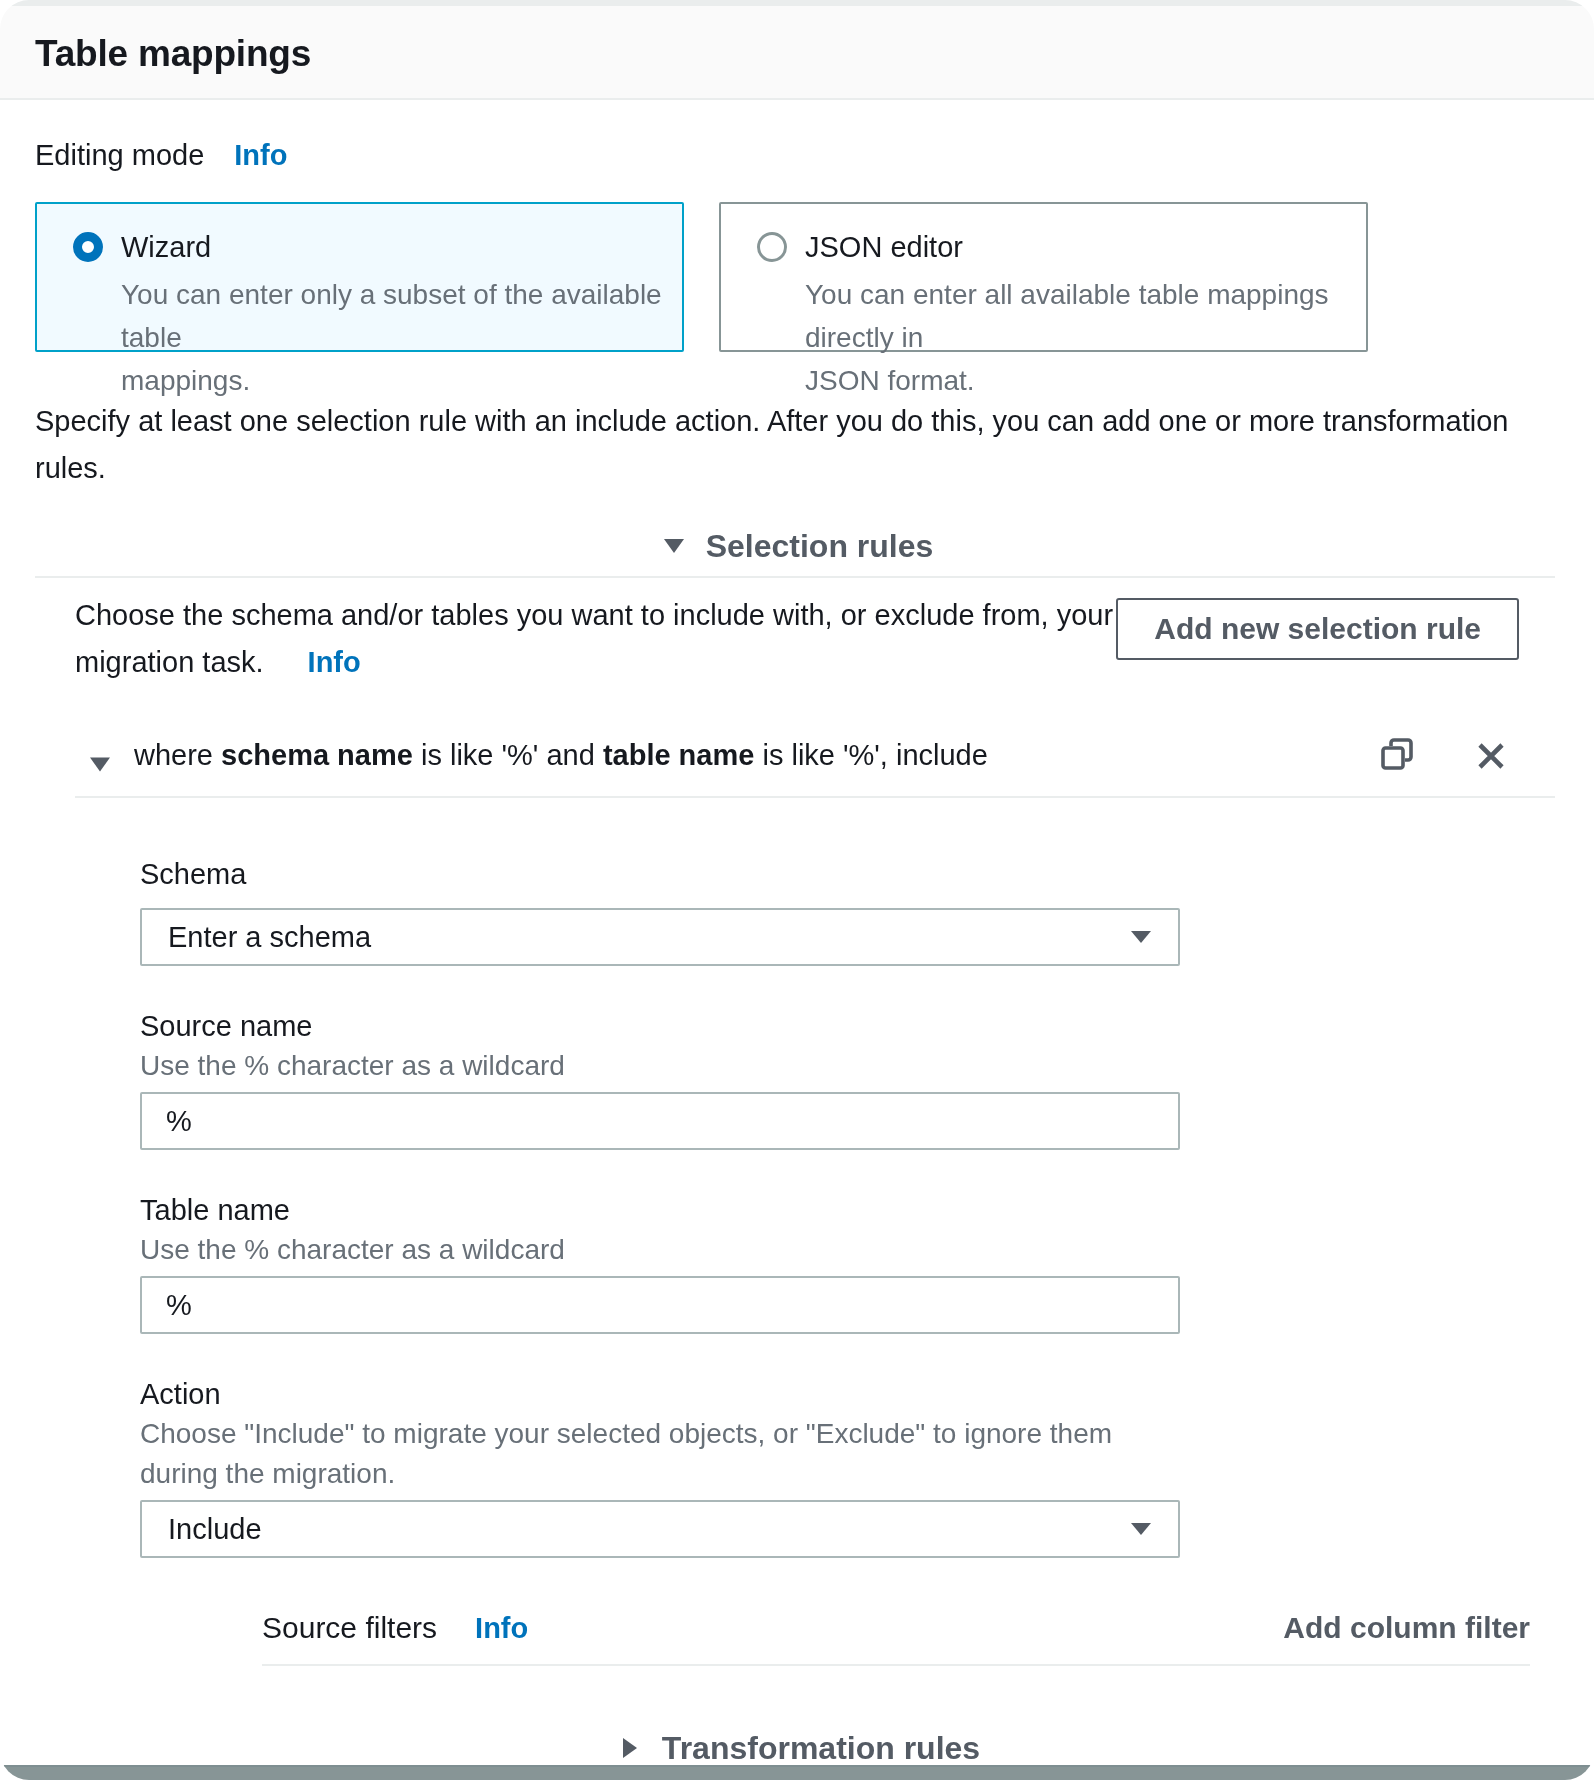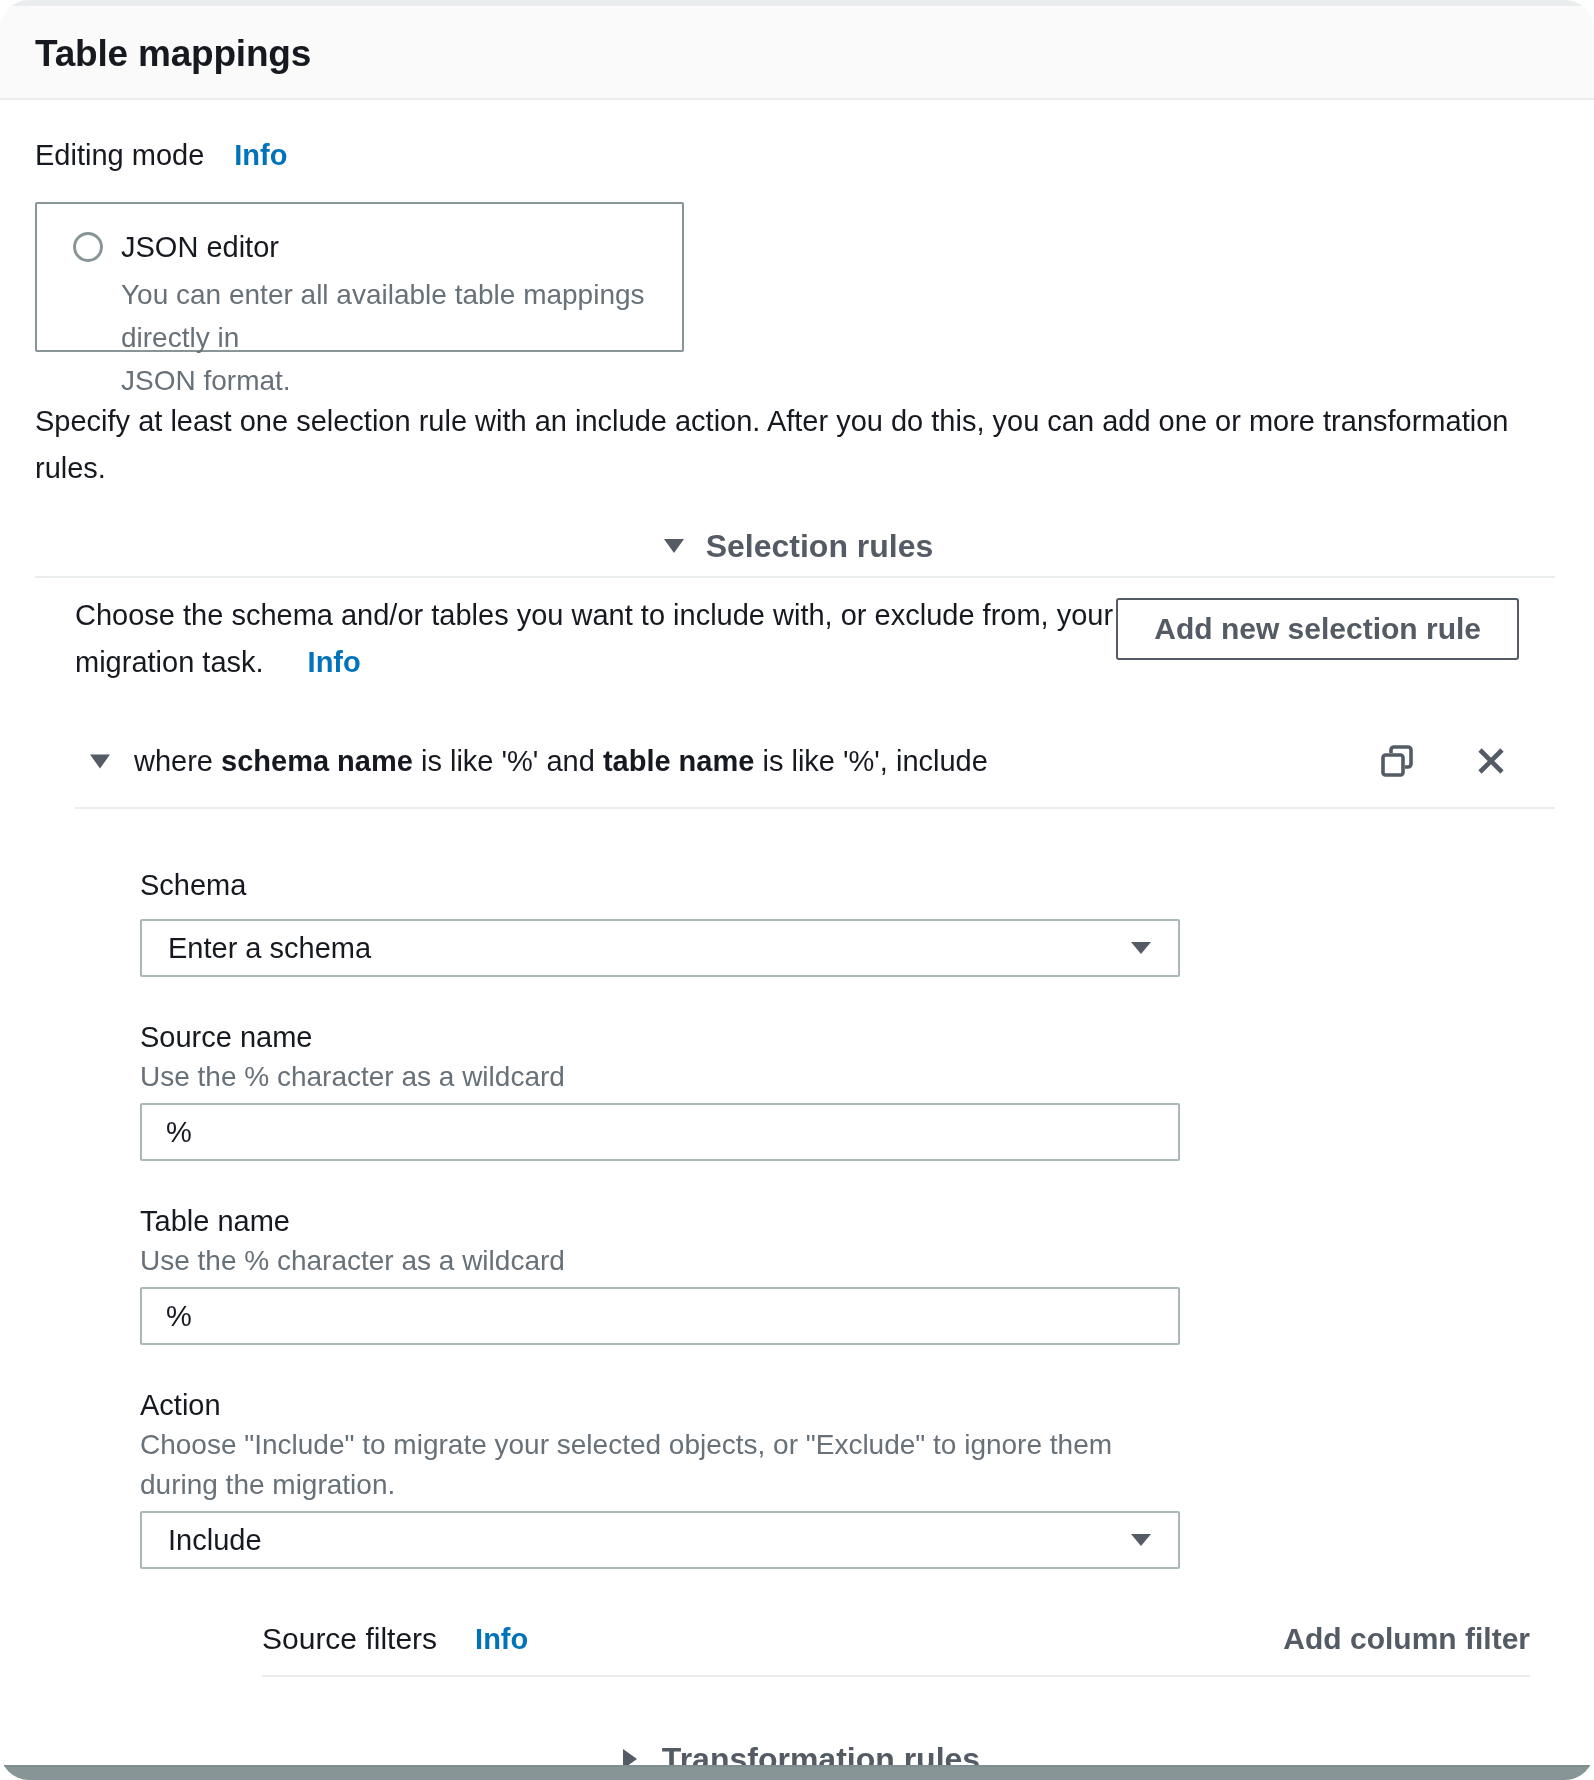--- a/index.html
+++ b/index.html
@@ -33,21 +33,21 @@
   .divider { border-top:2px solid #eaeded; }
   .div-a { margin-top:10px; }
 
   .choose-row { position:relative; margin-top:14px; padding-left:40px; min-height:110px; font-size:29px; line-height:47px; }
   .choose-line2 { display:flex; align-items:baseline; gap:44px; }
   .add-rule-btn { position:absolute; top:6px; right:36px; box-sizing:border-box; height:62px; padding:0 36px;
                   background:#ffffff; border:2px solid #545b64; border-radius:3px;
                   color:#545b64; font-weight:700; font-size:30px; line-height:58px; cursor:pointer;
                   font-family:"Liberation Sans", sans-serif; }
 
-  .rule-head { margin-top:37px; display:flex; align-items:center; padding-left:55px; padding-right:48px; height:44px; }
+  .rule-head { margin-top:26px; display:flex; align-items:flex-end; padding-left:55px; padding-right:48px; height:44px; }
   .rule-title { margin-left:24px; font-size:29px; color:#16191f; }
   .rule-title b { font-weight:700; }
   .icon-btn { background:none; border:none; padding:0; cursor:pointer; display:flex; align-items:center; }
   .copy-btn { margin-left:auto; }
   .close-btn { margin-left:60px; }
 
   .div-rule { margin-left:40px; margin-top:24px; }
 
   .rule-body { padding-left:105px; padding-right:25px; }
   .field { width:1040px; }
@@ -87,20 +87,30 @@
   </div>
 
   <div class="main">
 
     <div class="editing-row">
       <span>Editing mode</span>
       <a class="info-link">Info</a>
     </div>
 
     <div class="cards">
+      <div class="card selected">
+        <div class="radio-row">
+          <span class="radio on"></span>
+          <span class="card-label">Wizard</span>
+        </div>
+        <div class="card-desc">
+          <div>You can enter only a subset of the available table</div>
+          <div>mappings.</div>
+        </div>
+      </div>
       <div class="card">
         <div class="radio-row">
           <span class="radio off"></span>
           <span class="card-label">JSON editor</span>
         </div>
         <div class="card-desc">
           <div>You can enter all available table mappings directly in</div>
           <div>JSON format.</div>
         </div>
       </div>

